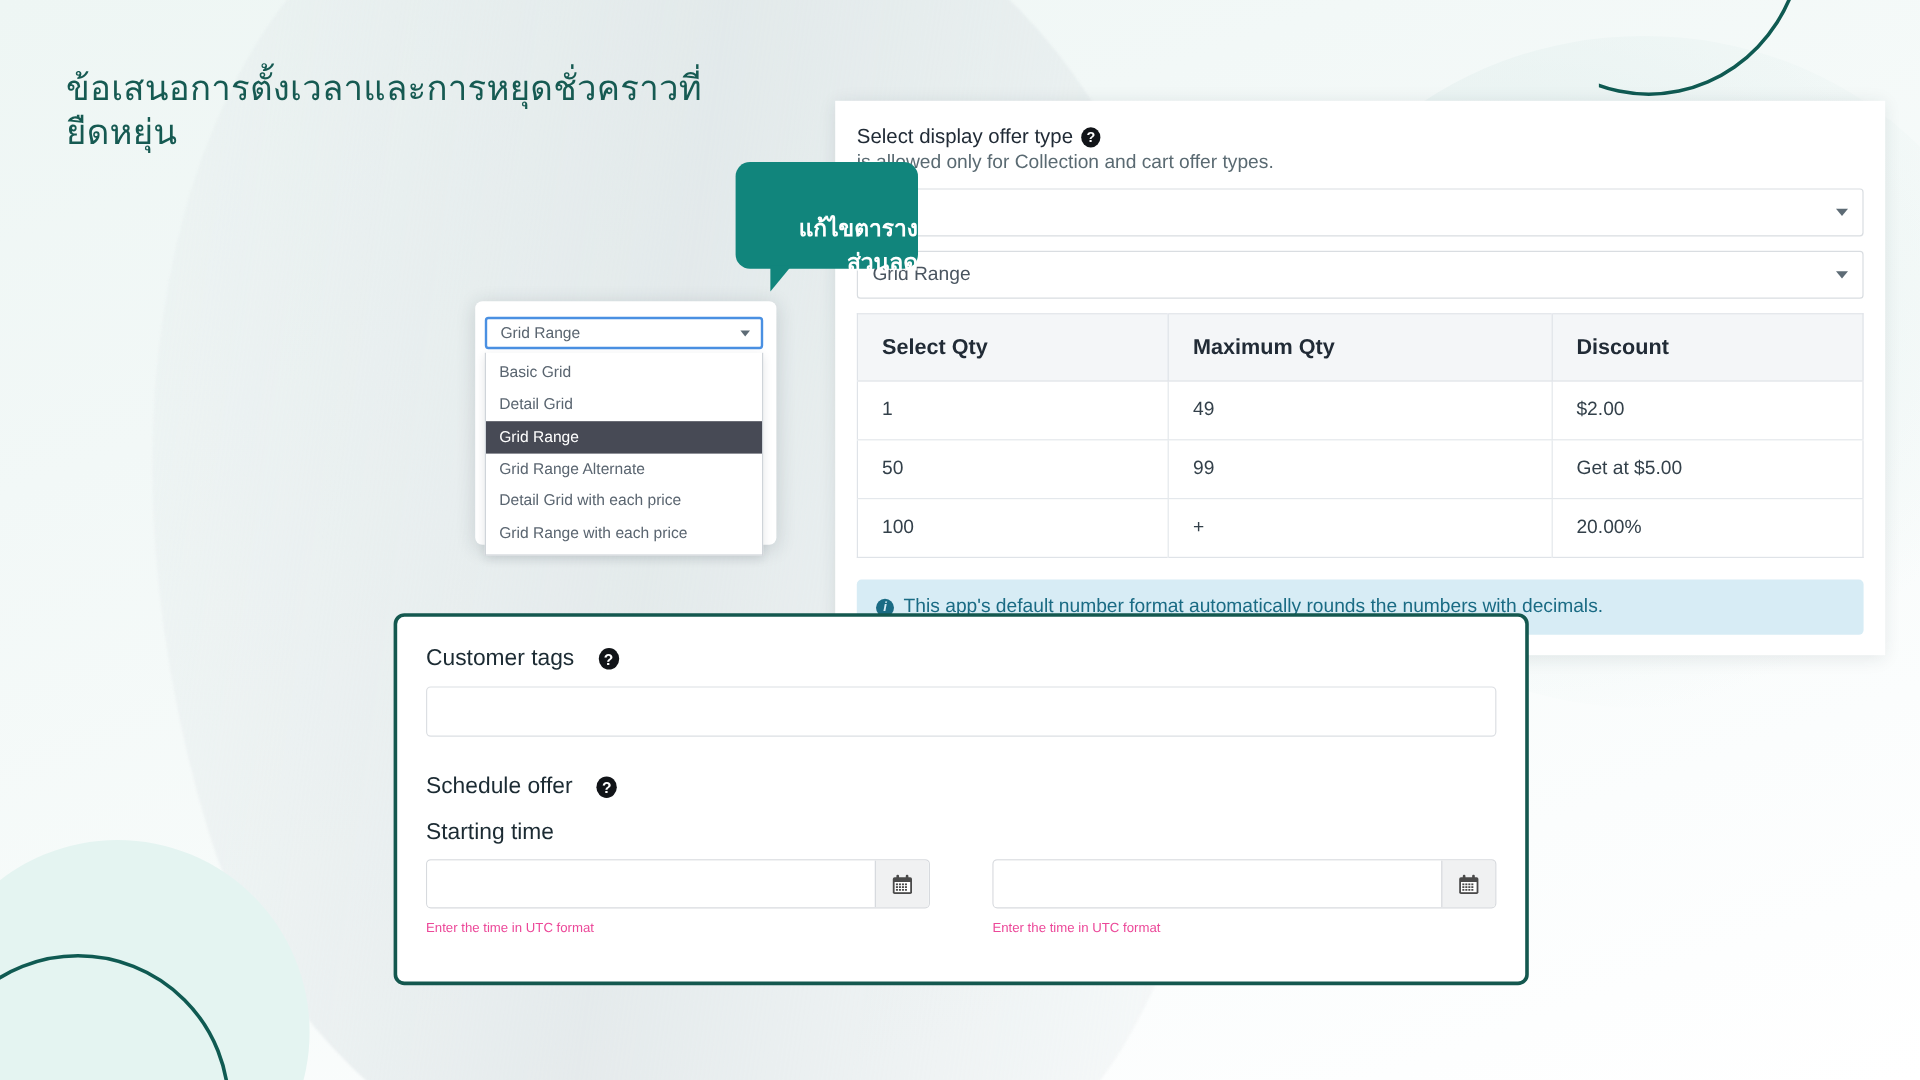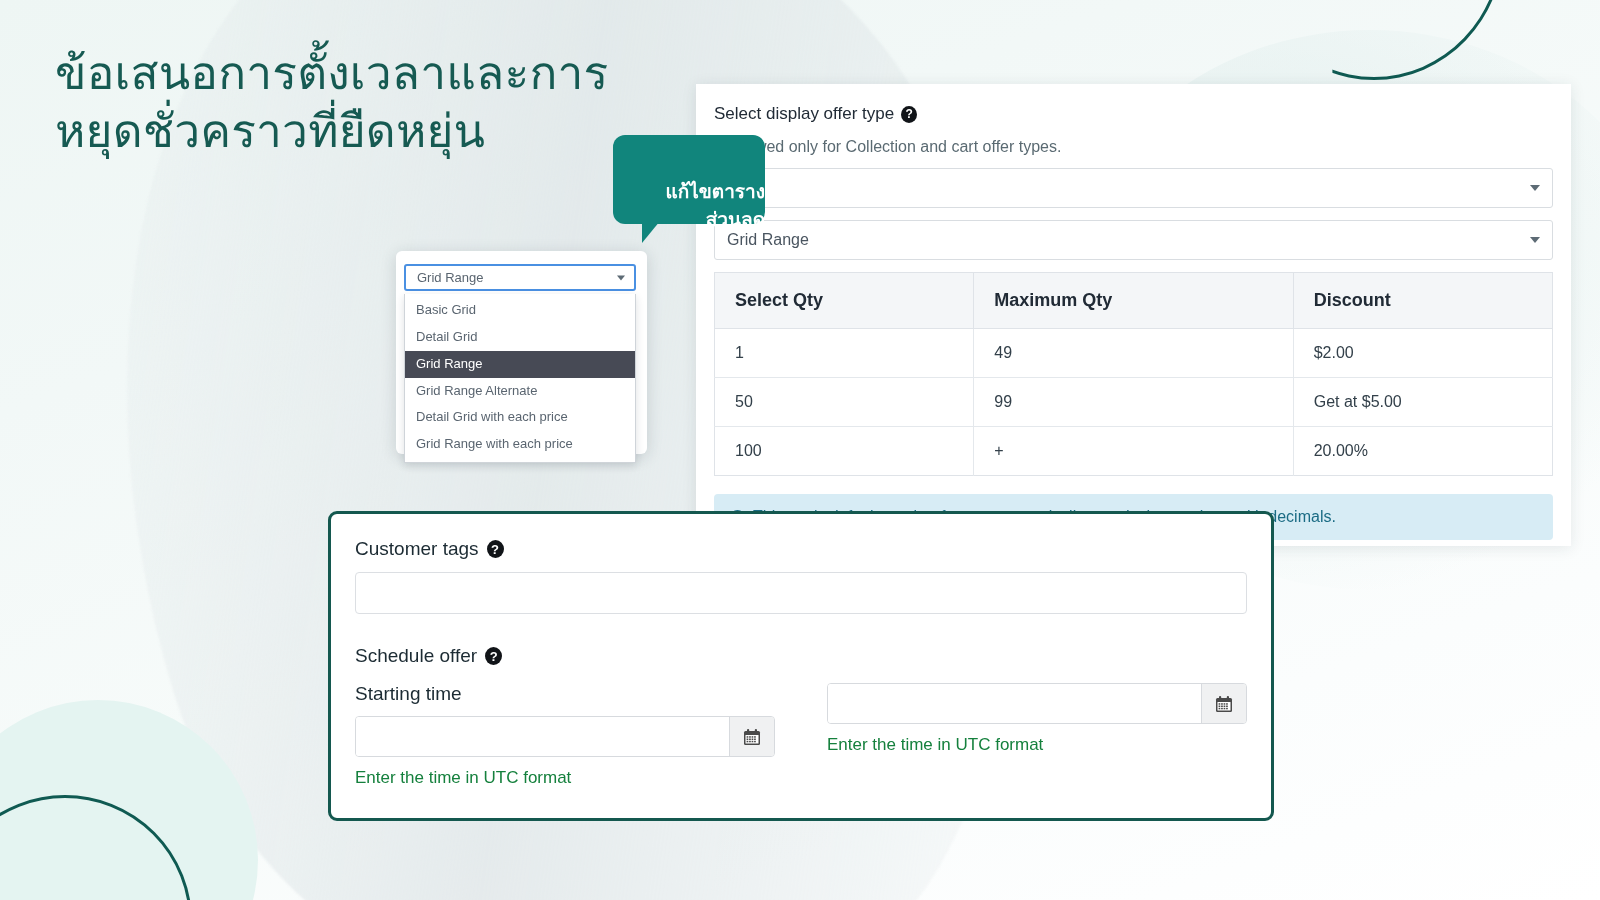--- a/index.html
+++ b/index.html
@@ -69,24 +69,24 @@
     width: 254px;
     height: 254px;
     border: 3px solid #0f5a52;
     border-radius: 50%;
   }
 
   
   .heading {
     position: absolute;
     left: 55px;
-    top: 44px;
+    top: 56px;
     width: 620px;
     color: #165a52;
-    font-size: 46px;
+    font-size: 29px;
     line-height: 1.27;
     font-weight: 400;
     letter-spacing: .2px;
   }
 
   
   .right-panel {
     position: absolute;
     left: 696px;
     top: 84px;
@@ -96,21 +96,21 @@
     box-shadow: 0 2px 14px rgba(30,50,60,.10);
     padding: 20px 18px 0 18px;
     overflow: hidden;
   }
   .field-label {
     font-size: 17px;
     color: #212b36;
     display: flex;
     align-items: center;
     gap: 7px;
-    margin-bottom: 14px;
+    margin-bottom: 3px;
   }
   .help-icon {
     display: inline-flex;
     align-items: center;
     justify-content: center;
     width: 16px;
     height: 17px;
     border-radius: 50%;
     background: #111418;
     color: #ffffff;
@@ -302,36 +302,37 @@
     background: #ffffff;
     border: 3px solid #14584f;
     border-radius: 9px;
     padding: 24px 24px 0 24px;
   }
   .bp-label {
     font-size: 19px;
     color: #1c2b33;
     display: flex;
     align-items: center;
-    gap: 8px;
+    gap: 20px;
   }
   .bp-label .help-icon { width: 17px; height: 18px; font-size: 13px; }
   .tags-input {
     margin-top: 12px;
     width: 100%;
     height: 42px;
     border: 1px solid #dcdfe3;
     border-radius: 4px;
     background: #ffffff;
   }
   .schedule-label { margin-top: 31px; }
   .time-row {
     display: flex;
     gap: 52px;
     margin-top: 16px;
+    align-items: flex-end;
   }
   .time-col { width: 440px; }
   .time-title {
     font-size: 19px;
     color: #1c2b33;
     margin-bottom: 11px;
   }
   .time-input-wrap {
     display: flex;
     width: 100%;
@@ -348,22 +349,22 @@
   .cal-btn {
     width: 45px;
     background: #f0f1f2;
     border-left: 1px solid #d7dade;
     display: flex;
     align-items: center;
     justify-content: center;
   }
   .time-help {
     margin-top: 11px;
-    font-size: 17px;
-    color: #15803d;
+    font-size: 11px;
+    color: #ec4899;
   }
 </style>
 </head>
 <body>
 
 <div class="bg">
   <div class="bg-swoosh"></div>
   <div class="bg-swoosh2"></div>
   <div class="bg-arc"></div>
   <div class="bg-circle-fill"></div>

